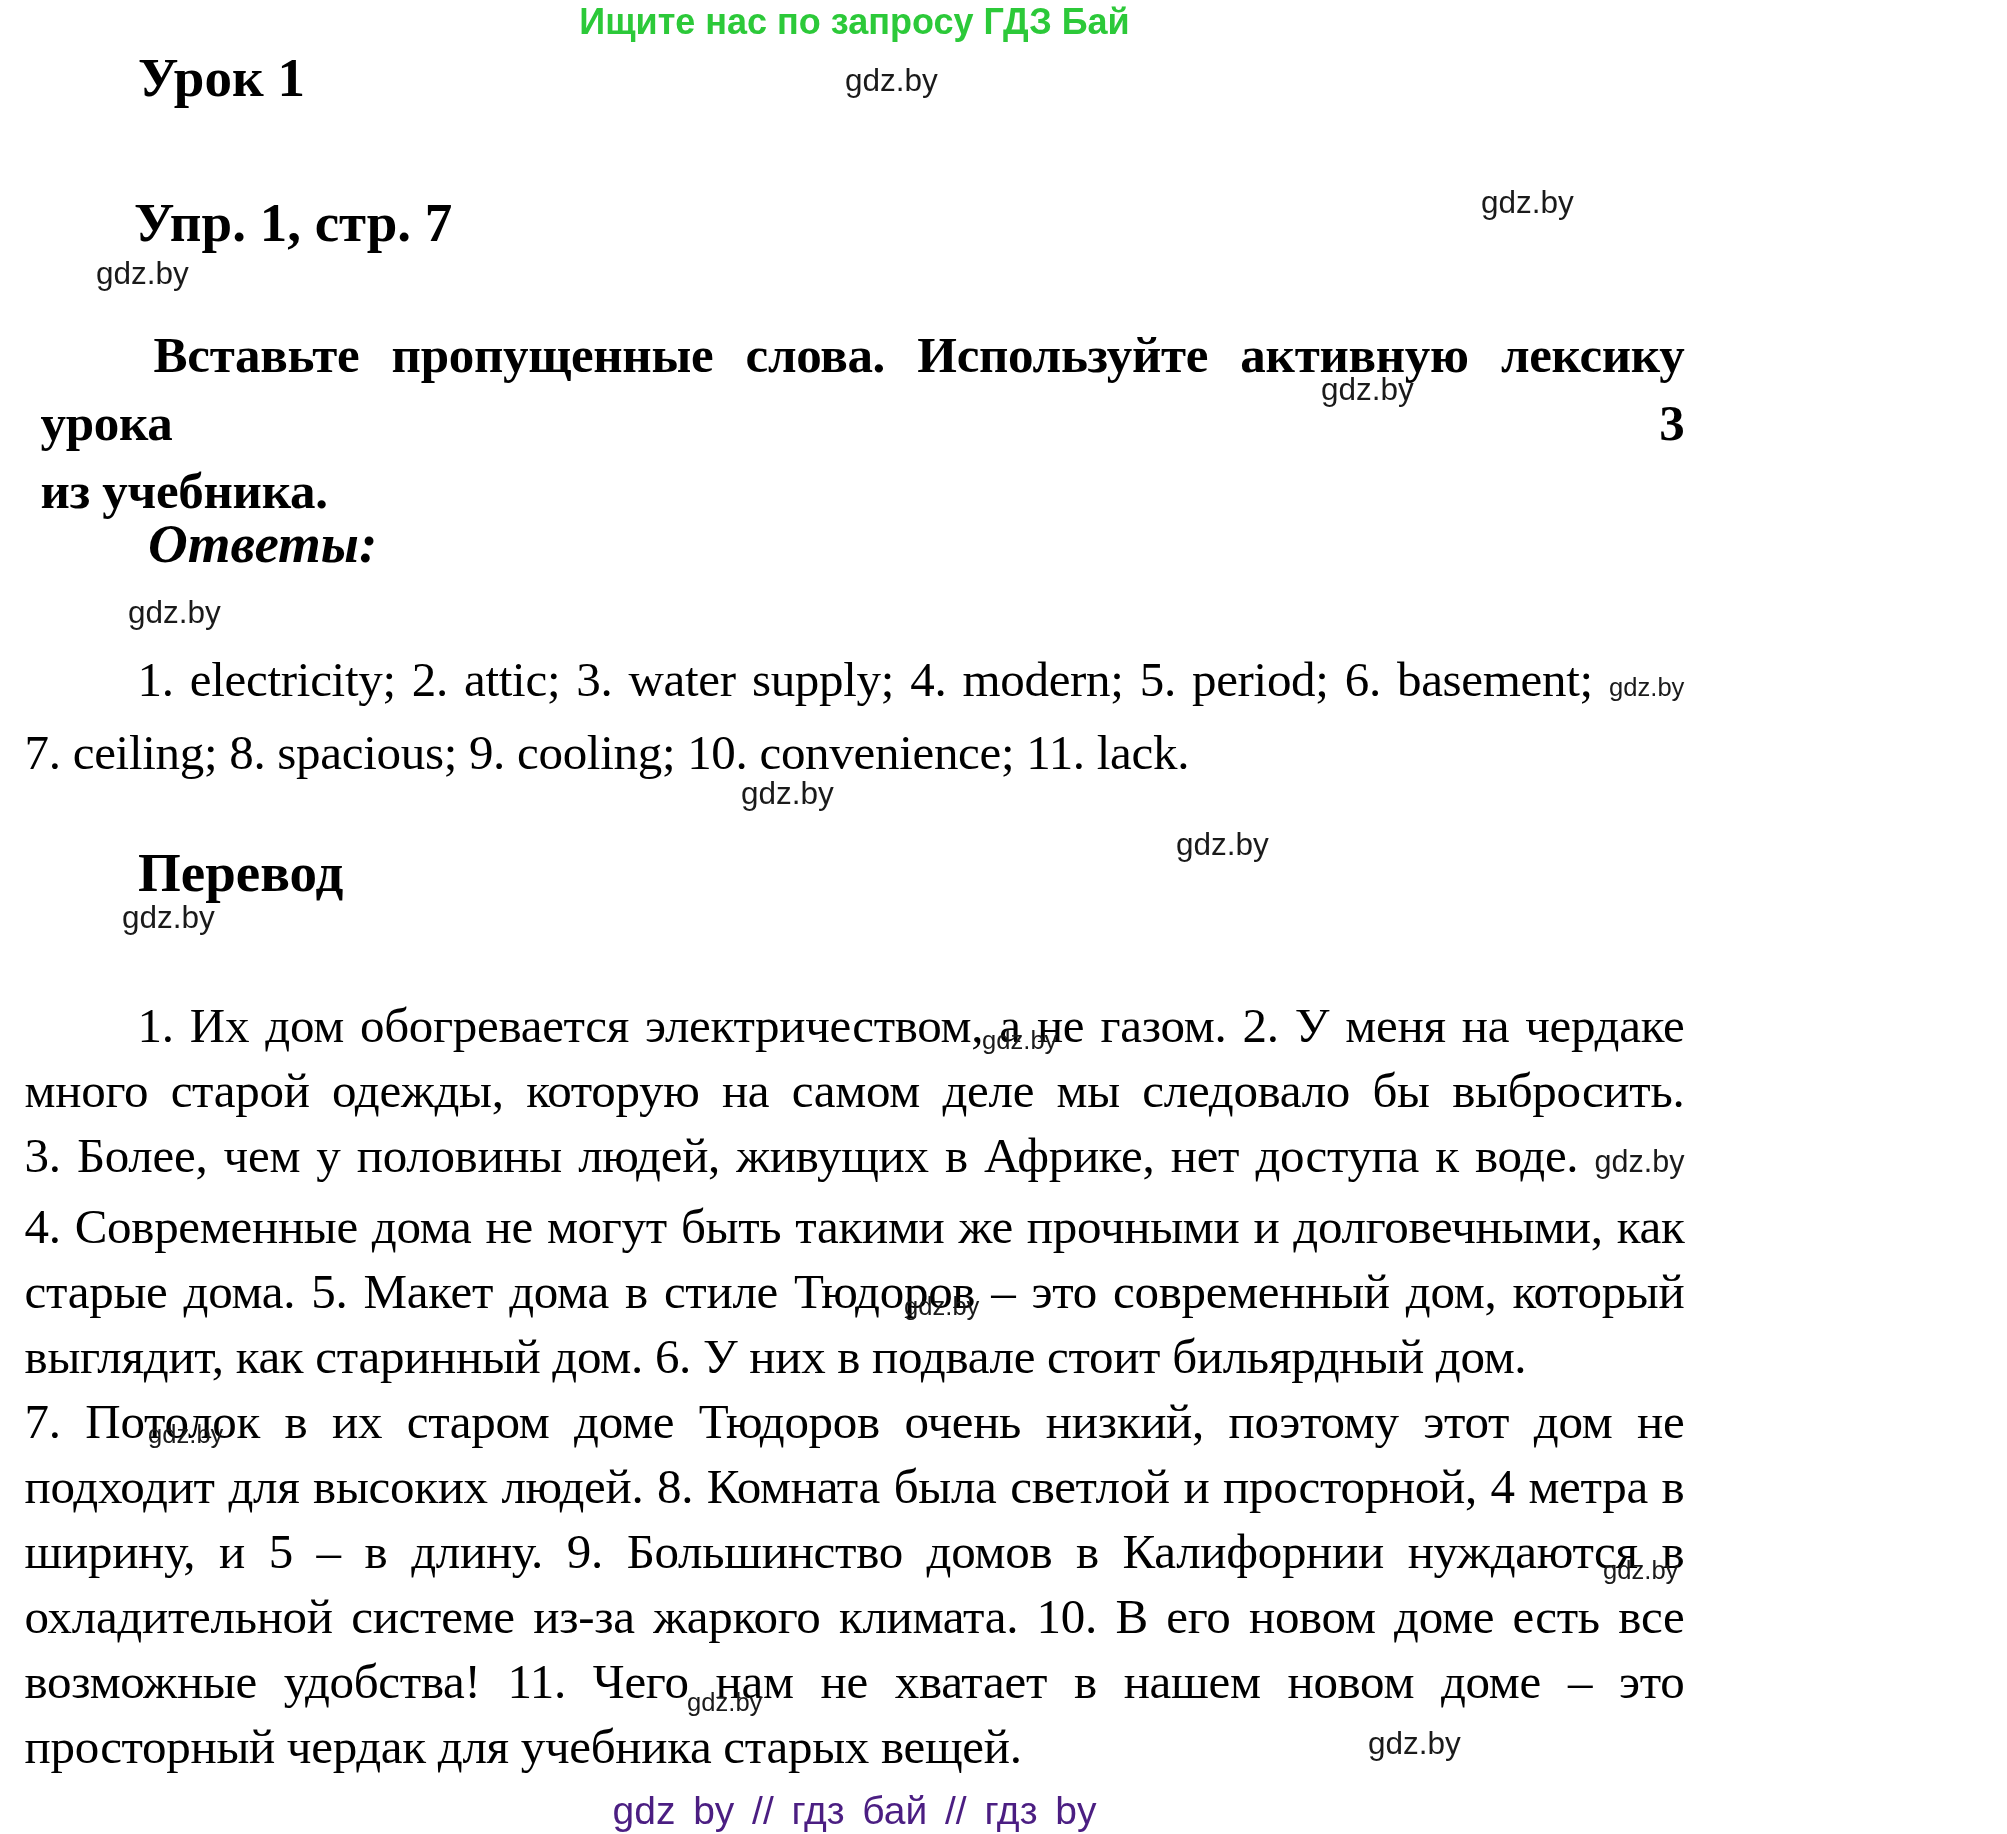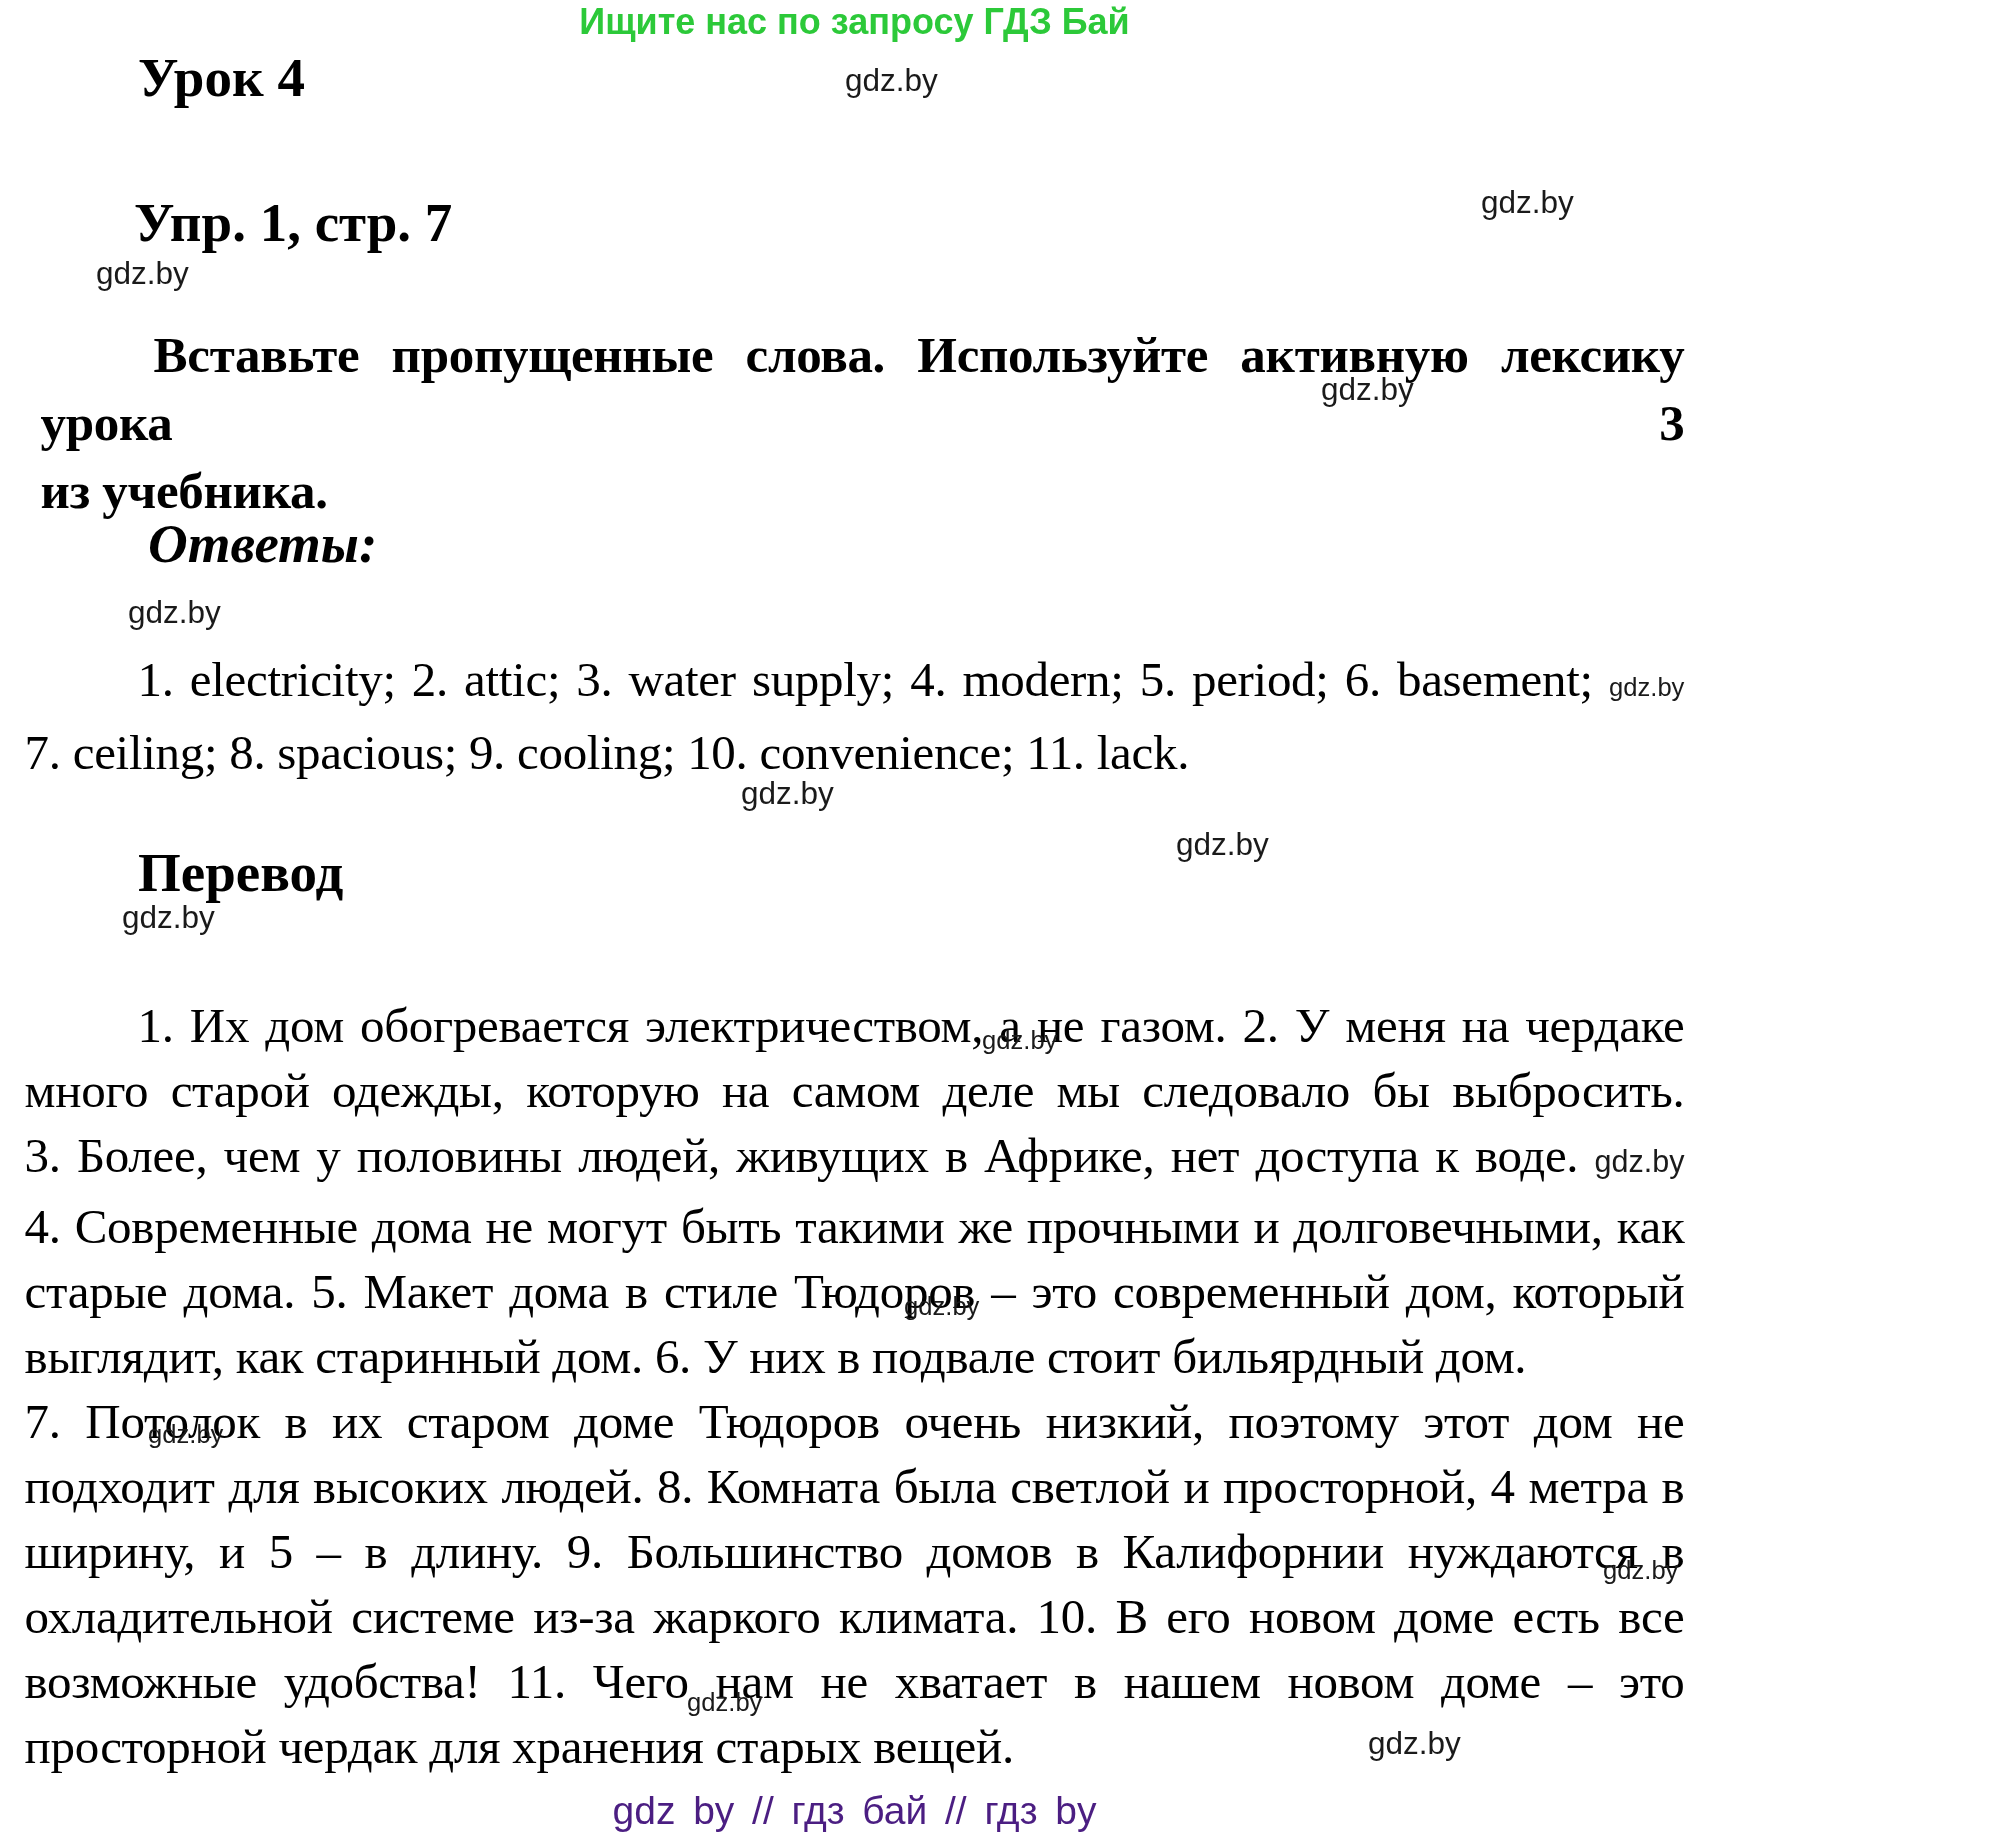--- a/index.html
+++ b/index.html
@@ -109,21 +109,21 @@
     white-space: nowrap;
   }
 </style>
 </head>
 <body>
 
 <div class="page">
 
   <div class="promo">Ищите нас по запросу ГДЗ Бай</div>
 
-  <h1 class="h h-urok">Урок 4</h1>
+  <h1 class="h h-urok">Урок 1</h1>
   <h2 class="h h-upr">Упр. 1, стр. 7</h2>
 
   <div class="block task-block">
     <div class="tl indent">Вставьте пропущенные слова. Используйте активную лексику урока 3</div>
     <div class="tl noj">из учебника.</div>
   </div>
 
   <h2 class="h h-otvety">Ответы:</h2>
 
   <div class="block answers-block">
@@ -138,21 +138,21 @@
     <div class="tl">много старой одежды, которую на самом деле мы следовало бы выбросить.</div>
     <div class="tl"><span>3. Более, чем у половины людей, живущих в Африке, нет доступа к воде.</span> <span class="wm-in lg">gdz.by</span></div>
     <div class="tl">4. Современные дома не могут быть такими же прочными и долговечными, как</div>
     <div class="tl">старые дома. 5. Макет дома в стиле Тюдоров – это современный дом, который</div>
     <div class="tl noj">выглядит, как старинный дом. 6. У них в подвале стоит бильярдный дом.</div>
     <div class="tl">7. Потолок в их старом доме Тюдоров очень низкий, поэтому этот дом не</div>
     <div class="tl">подходит для высоких людей. 8. Комната была светлой и просторной, 4 метра в</div>
     <div class="tl">ширину, и 5 – в длину. 9. Большинство домов в Калифорнии нуждаются в</div>
     <div class="tl">охладительной системе из-за жаркого климата. 10. В его новом доме есть все</div>
     <div class="tl">возможные удобства! 11. Чего нам не хватает в нашем новом доме – это</div>
-    <div class="tl noj">просторной чердак для хранения старых вещей.</div>
+    <div class="tl noj">просторный чердак для учебника старых вещей.</div>
   </div>
 
   <span class="wm wm-w1">gdz.by</span>
   <span class="wm wm-w2">gdz.by</span>
   <span class="wm wm-w3">gdz.by</span>
   <span class="wm wm-w4">gdz.by</span>
   <span class="wm wm-w5">gdz.by</span>
   <span class="wm wm-w7">gdz.by</span>
   <span class="wm wm-w8">gdz.by</span>
   <span class="wm wm-w9">gdz.by</span>

